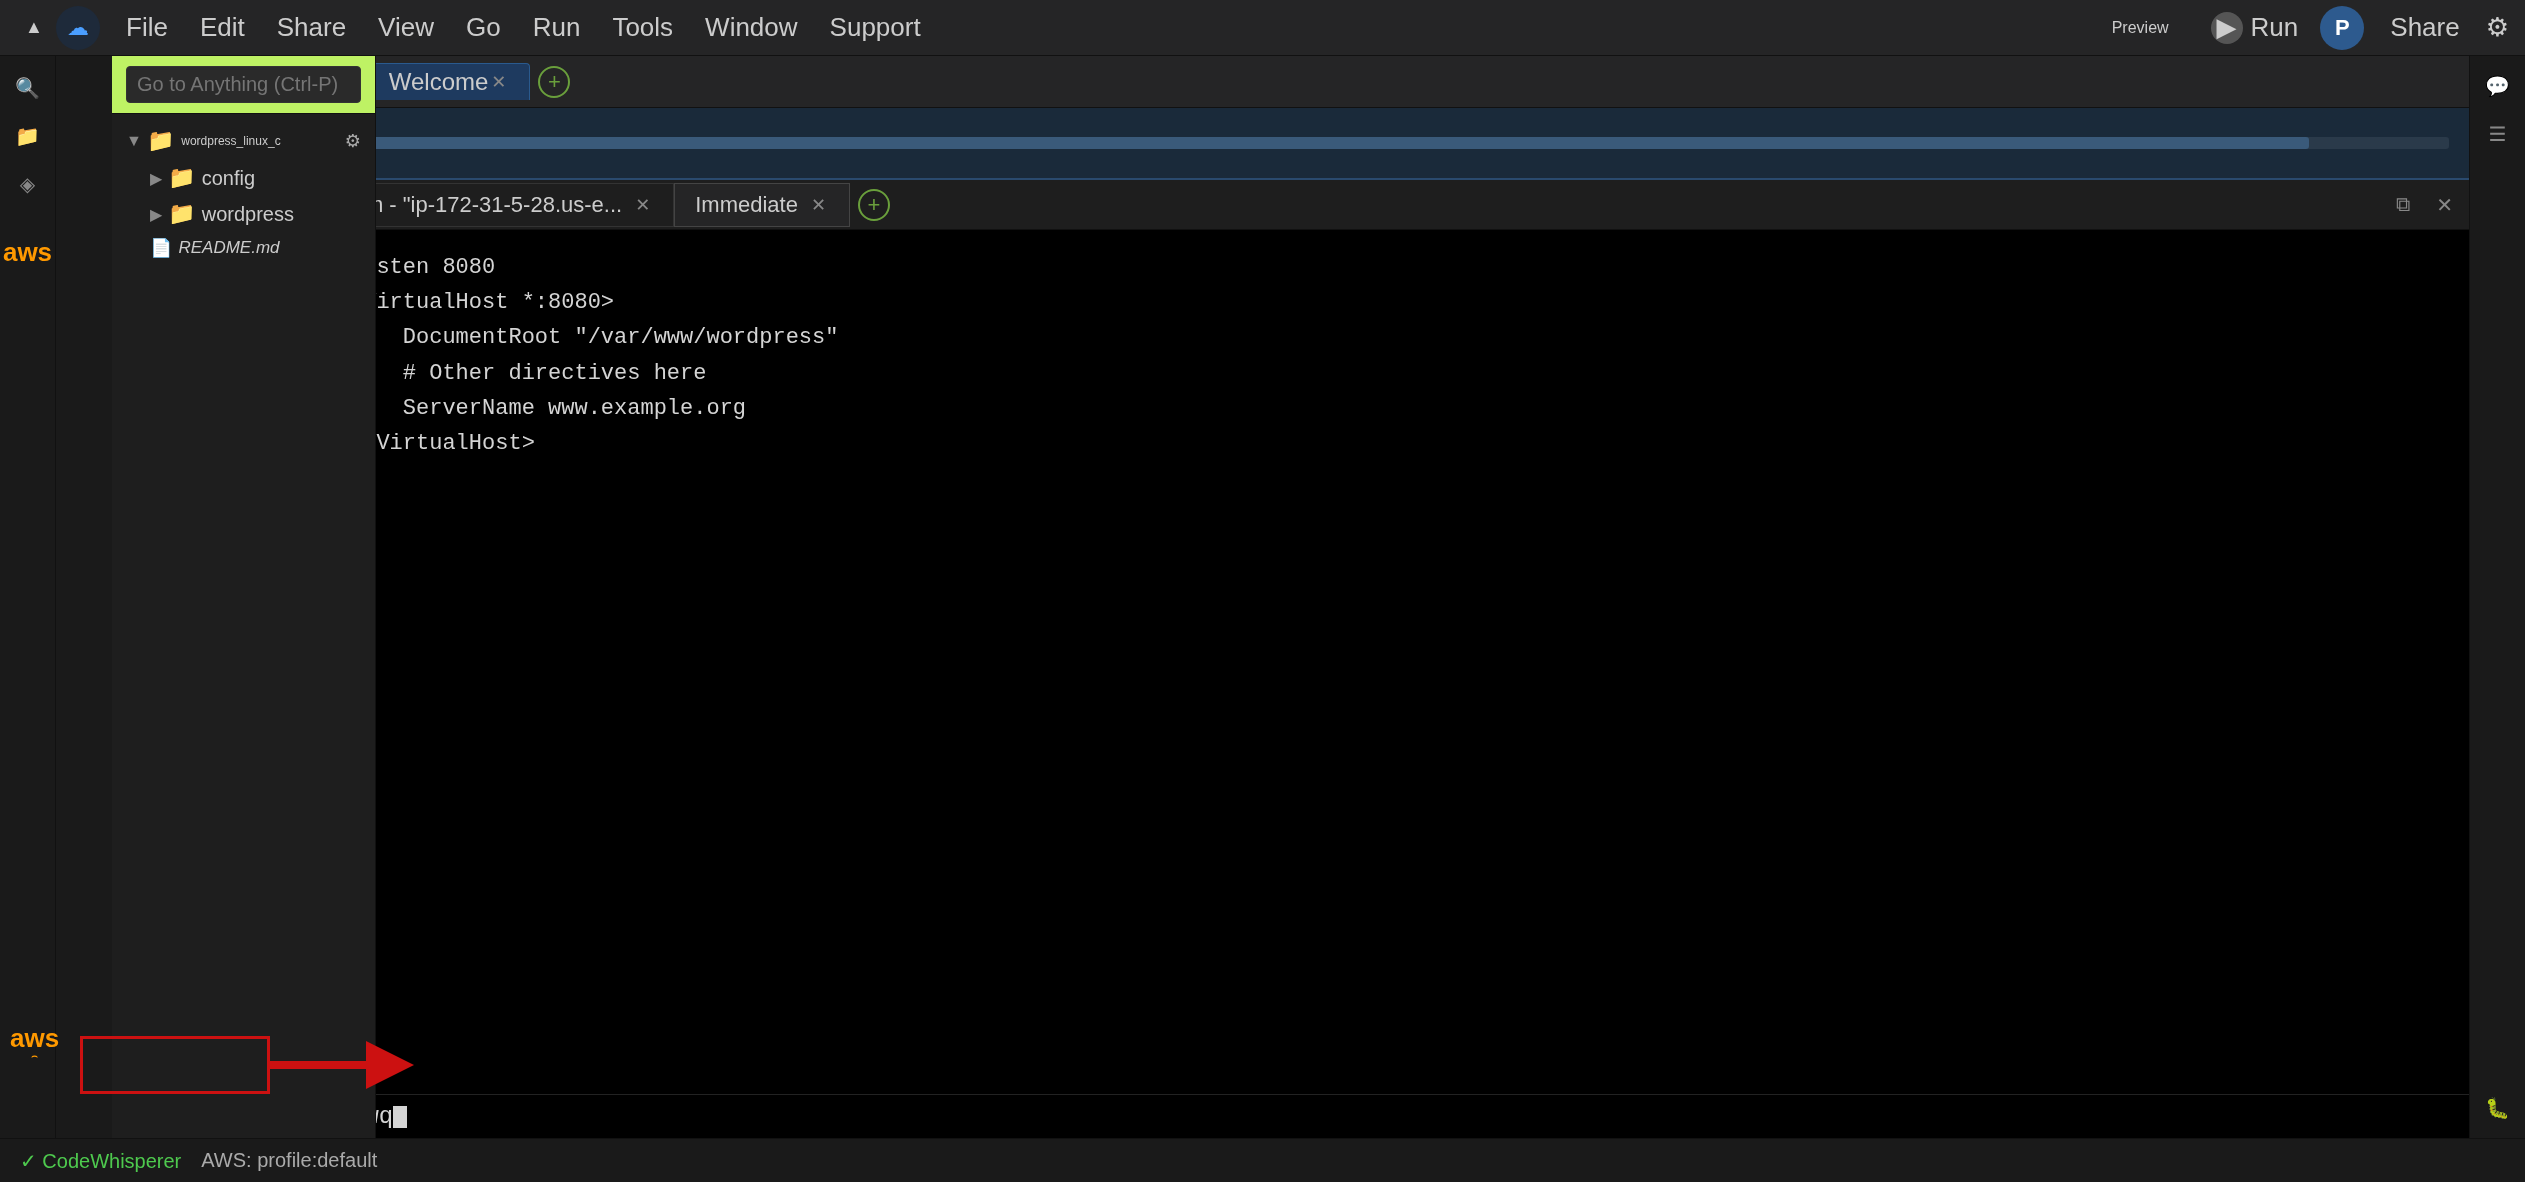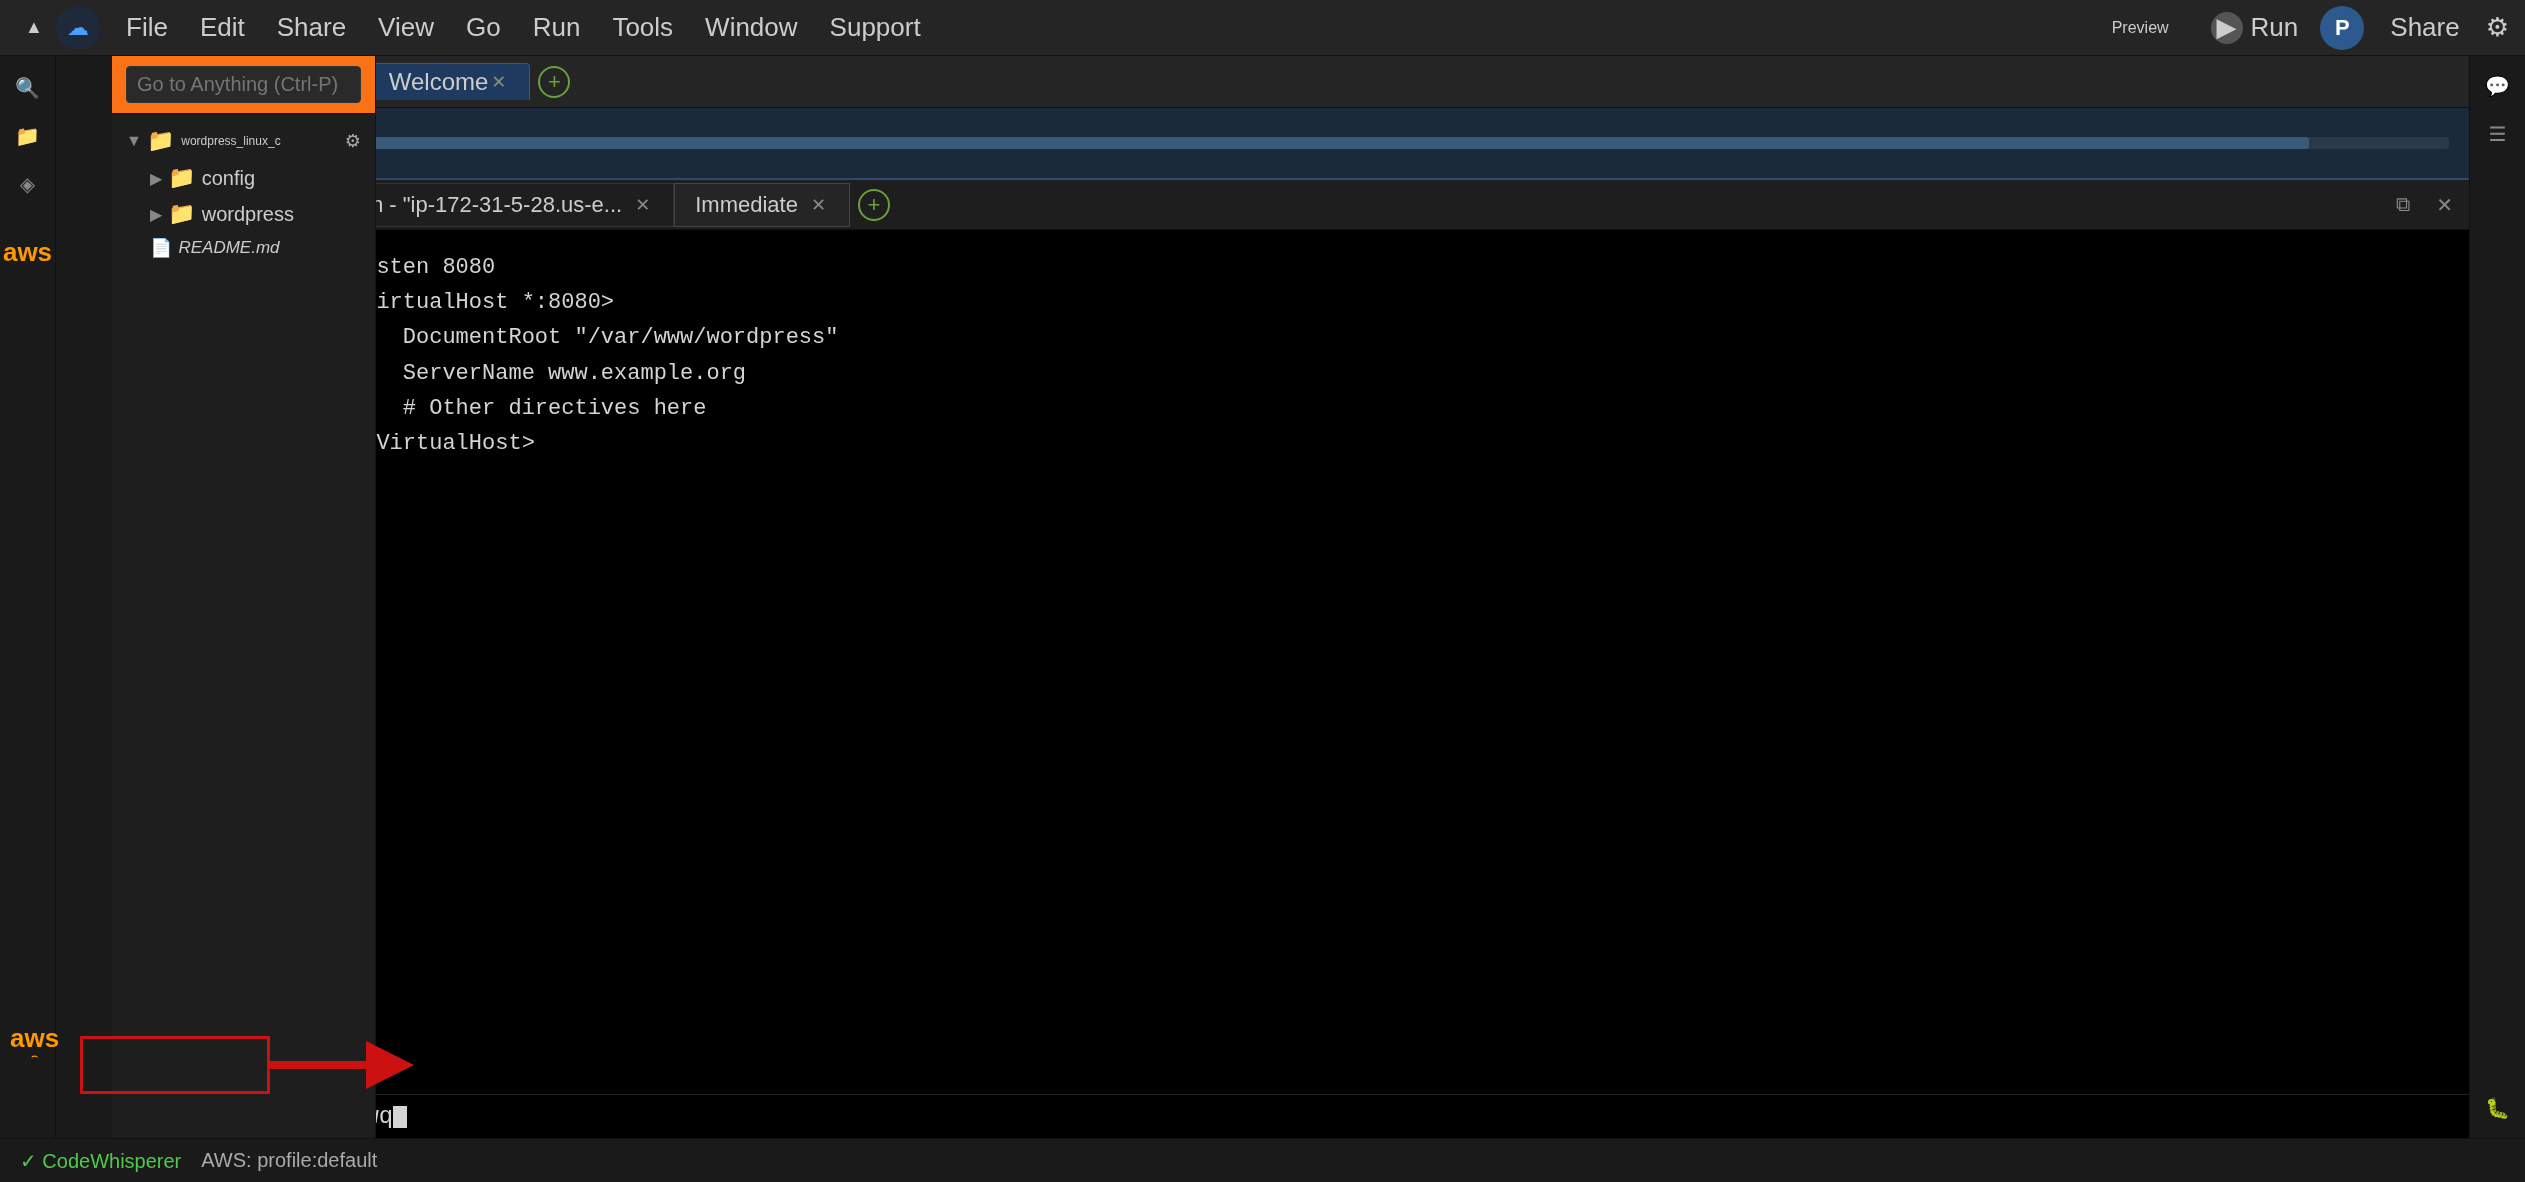--- a/index.html
+++ b/index.html
@@ -153,21 +153,21 @@
     .sidebar-panel {
       margin-left: 56px;
       flex: 1;
       display: flex;
       flex-direction: column;
       background: #1e1e1e;
     }
     .sidebar-search {
       display: flex;
       padding: 10px 14px;
-      background: #f97316;
+      background: #bef264;
       border-bottom: 1px solid #111;
     }
     .sidebar-search input {
       background: #2a2a2a;
       border: 1px solid #333;
       border-radius: 4px;
       color: #aaa;
       font-size: 22px;
       padding: 6px 10px;
       width: 100%;
@@ -492,22 +492,22 @@
         <div class="terminal-tab-right">
           <span class="terminal-icon-btn">⧉</span>
           <span class="terminal-icon-btn">✕</span>
         </div>
       </div>
 
       <div class="code-editor">
         <div class="code-line">Listen 8080</div>
         <div class="code-line">&lt;VirtualHost *:8080&gt;</div>
         <div class="code-line">&nbsp;&nbsp;&nbsp;&nbsp;DocumentRoot "/var/www/wordpress"</div>
+        <div class="code-line">&nbsp;&nbsp;&nbsp;&nbsp;# Other directives here</div>
         <div class="code-line">&nbsp;&nbsp;&nbsp;&nbsp;ServerName www.example.org</div>
-        <div class="code-line">&nbsp;&nbsp;&nbsp;&nbsp;# Other directives here</div>
         <div class="code-line">&lt;/VirtualHost&gt;</div>
         <div class="code-line"></div>
         <div class="code-line code-tilde">~</div>
         <div class="code-line code-tilde">~</div>
         <div class="code-line code-tilde">~</div>
         <div class="code-line code-tilde">~</div>
         <div class="code-line code-tilde">~</div>
         <div class="code-line code-tilde">~</div>
         <div class="code-line code-tilde">~</div>
         <div class="code-line code-tilde">~</div>

